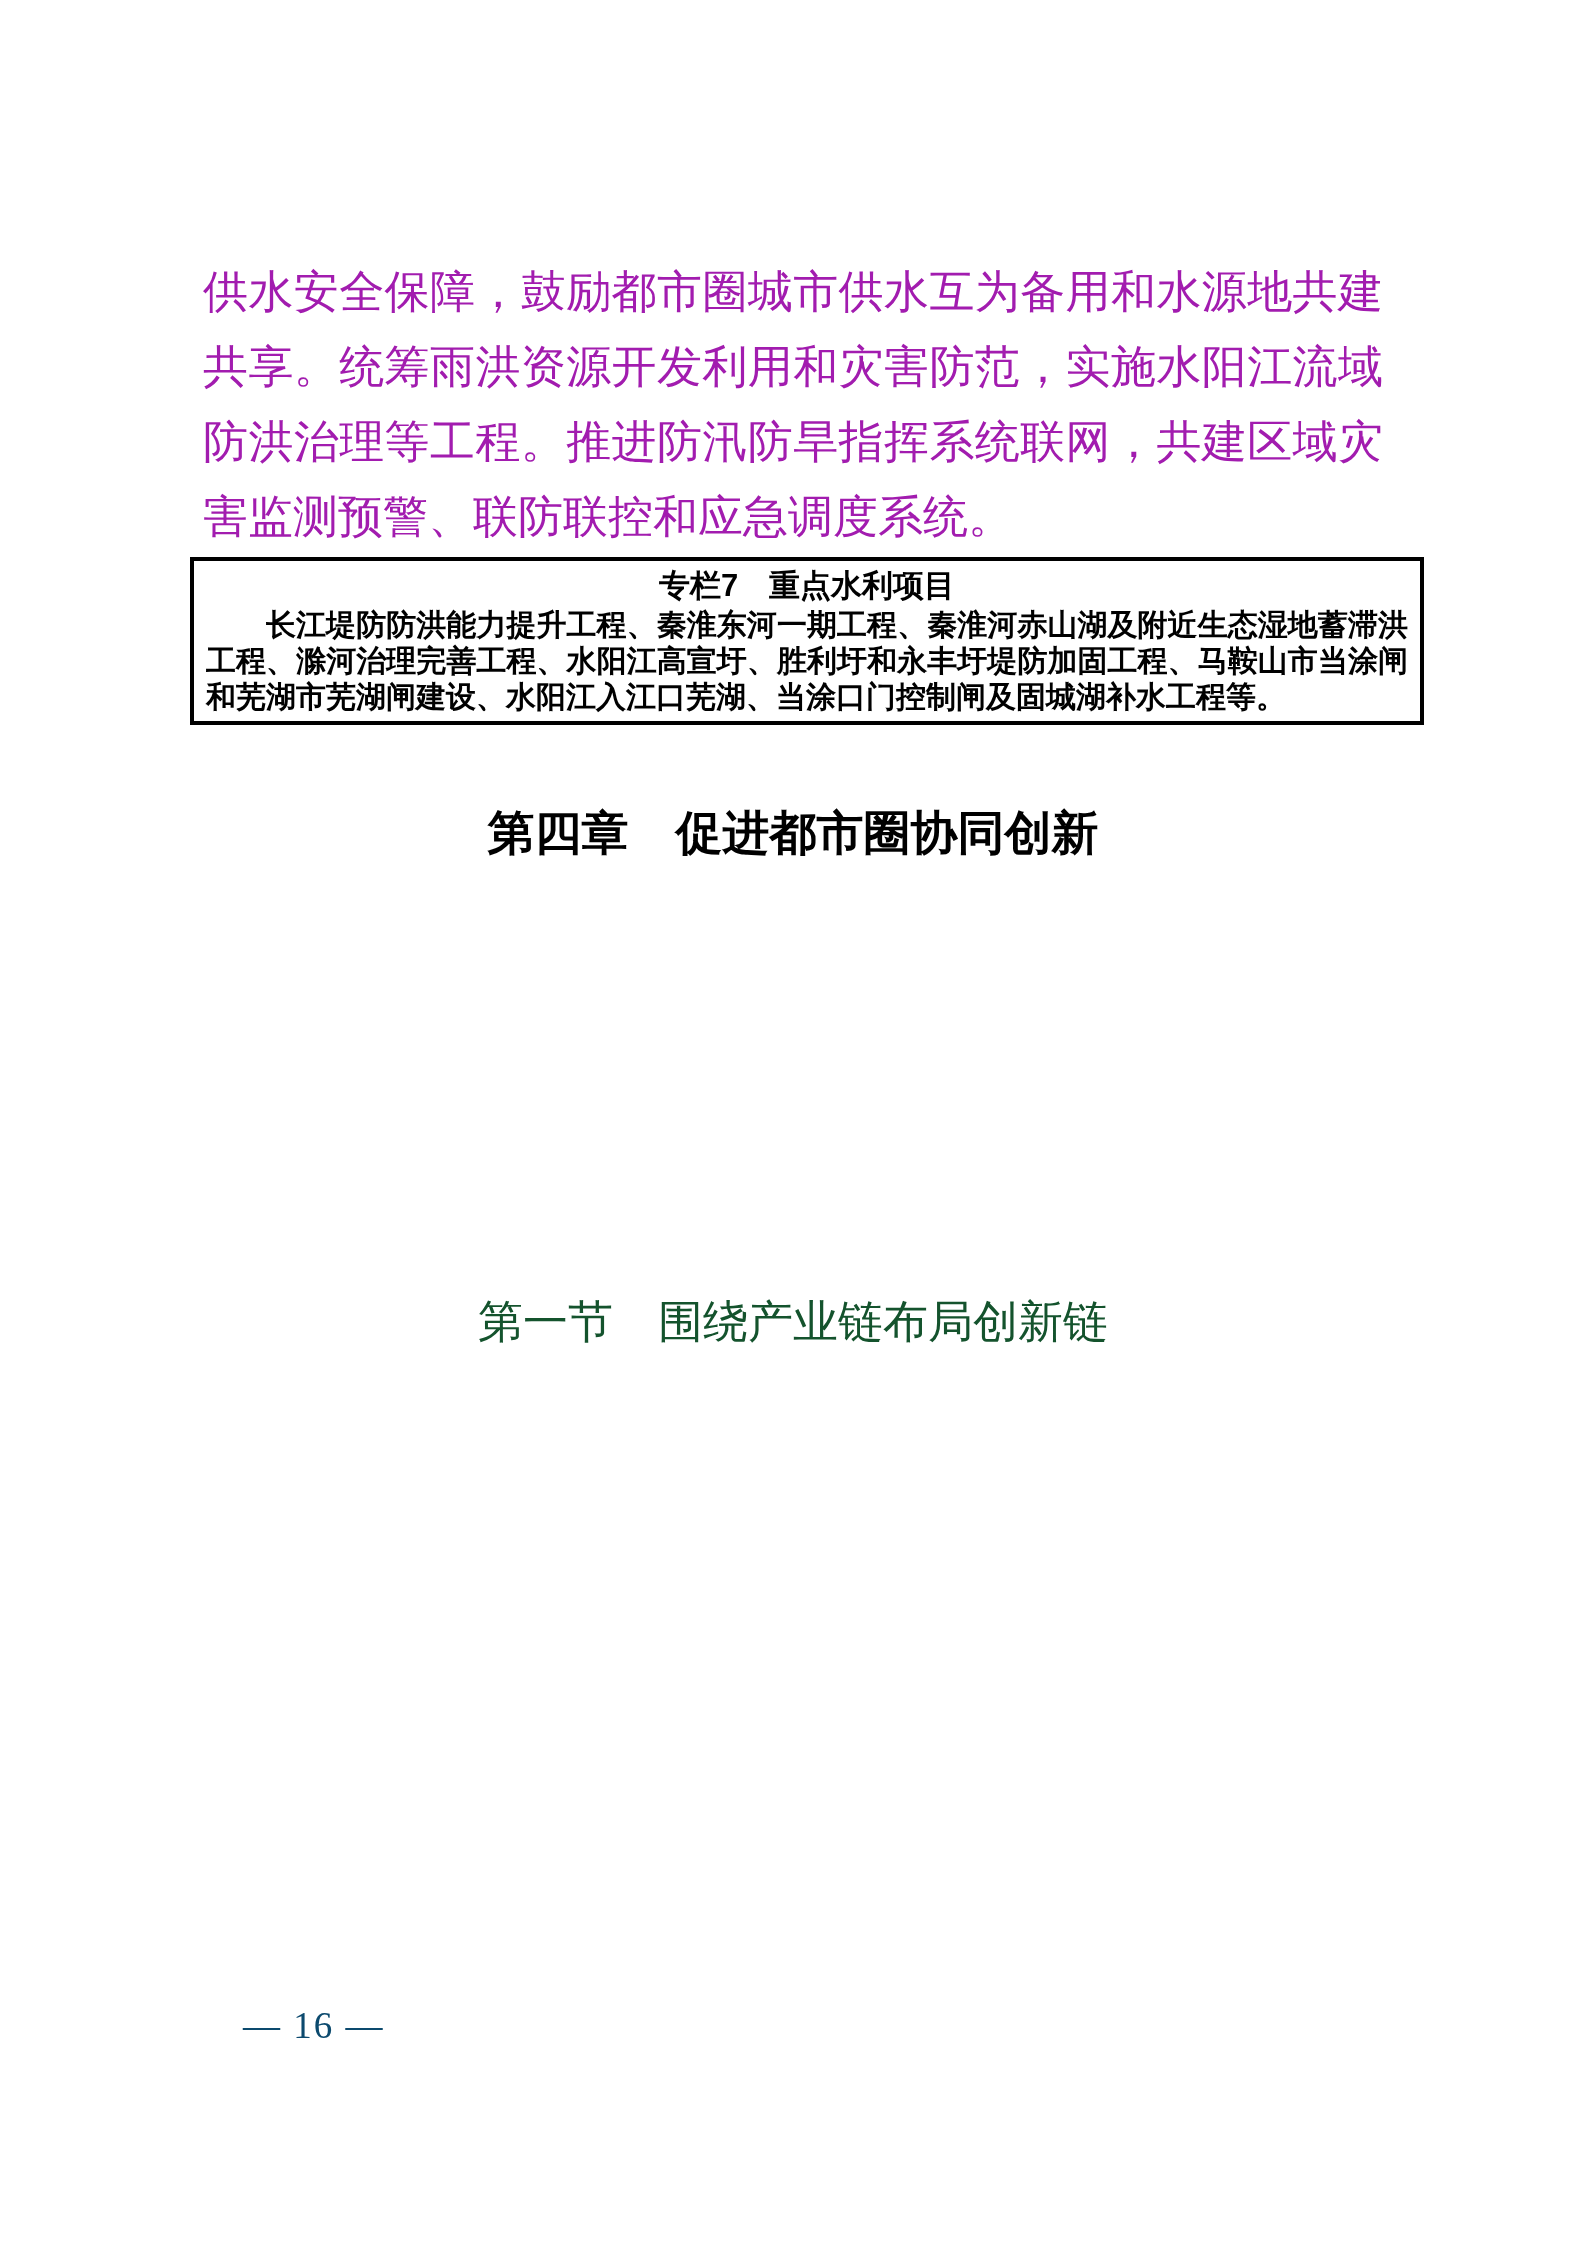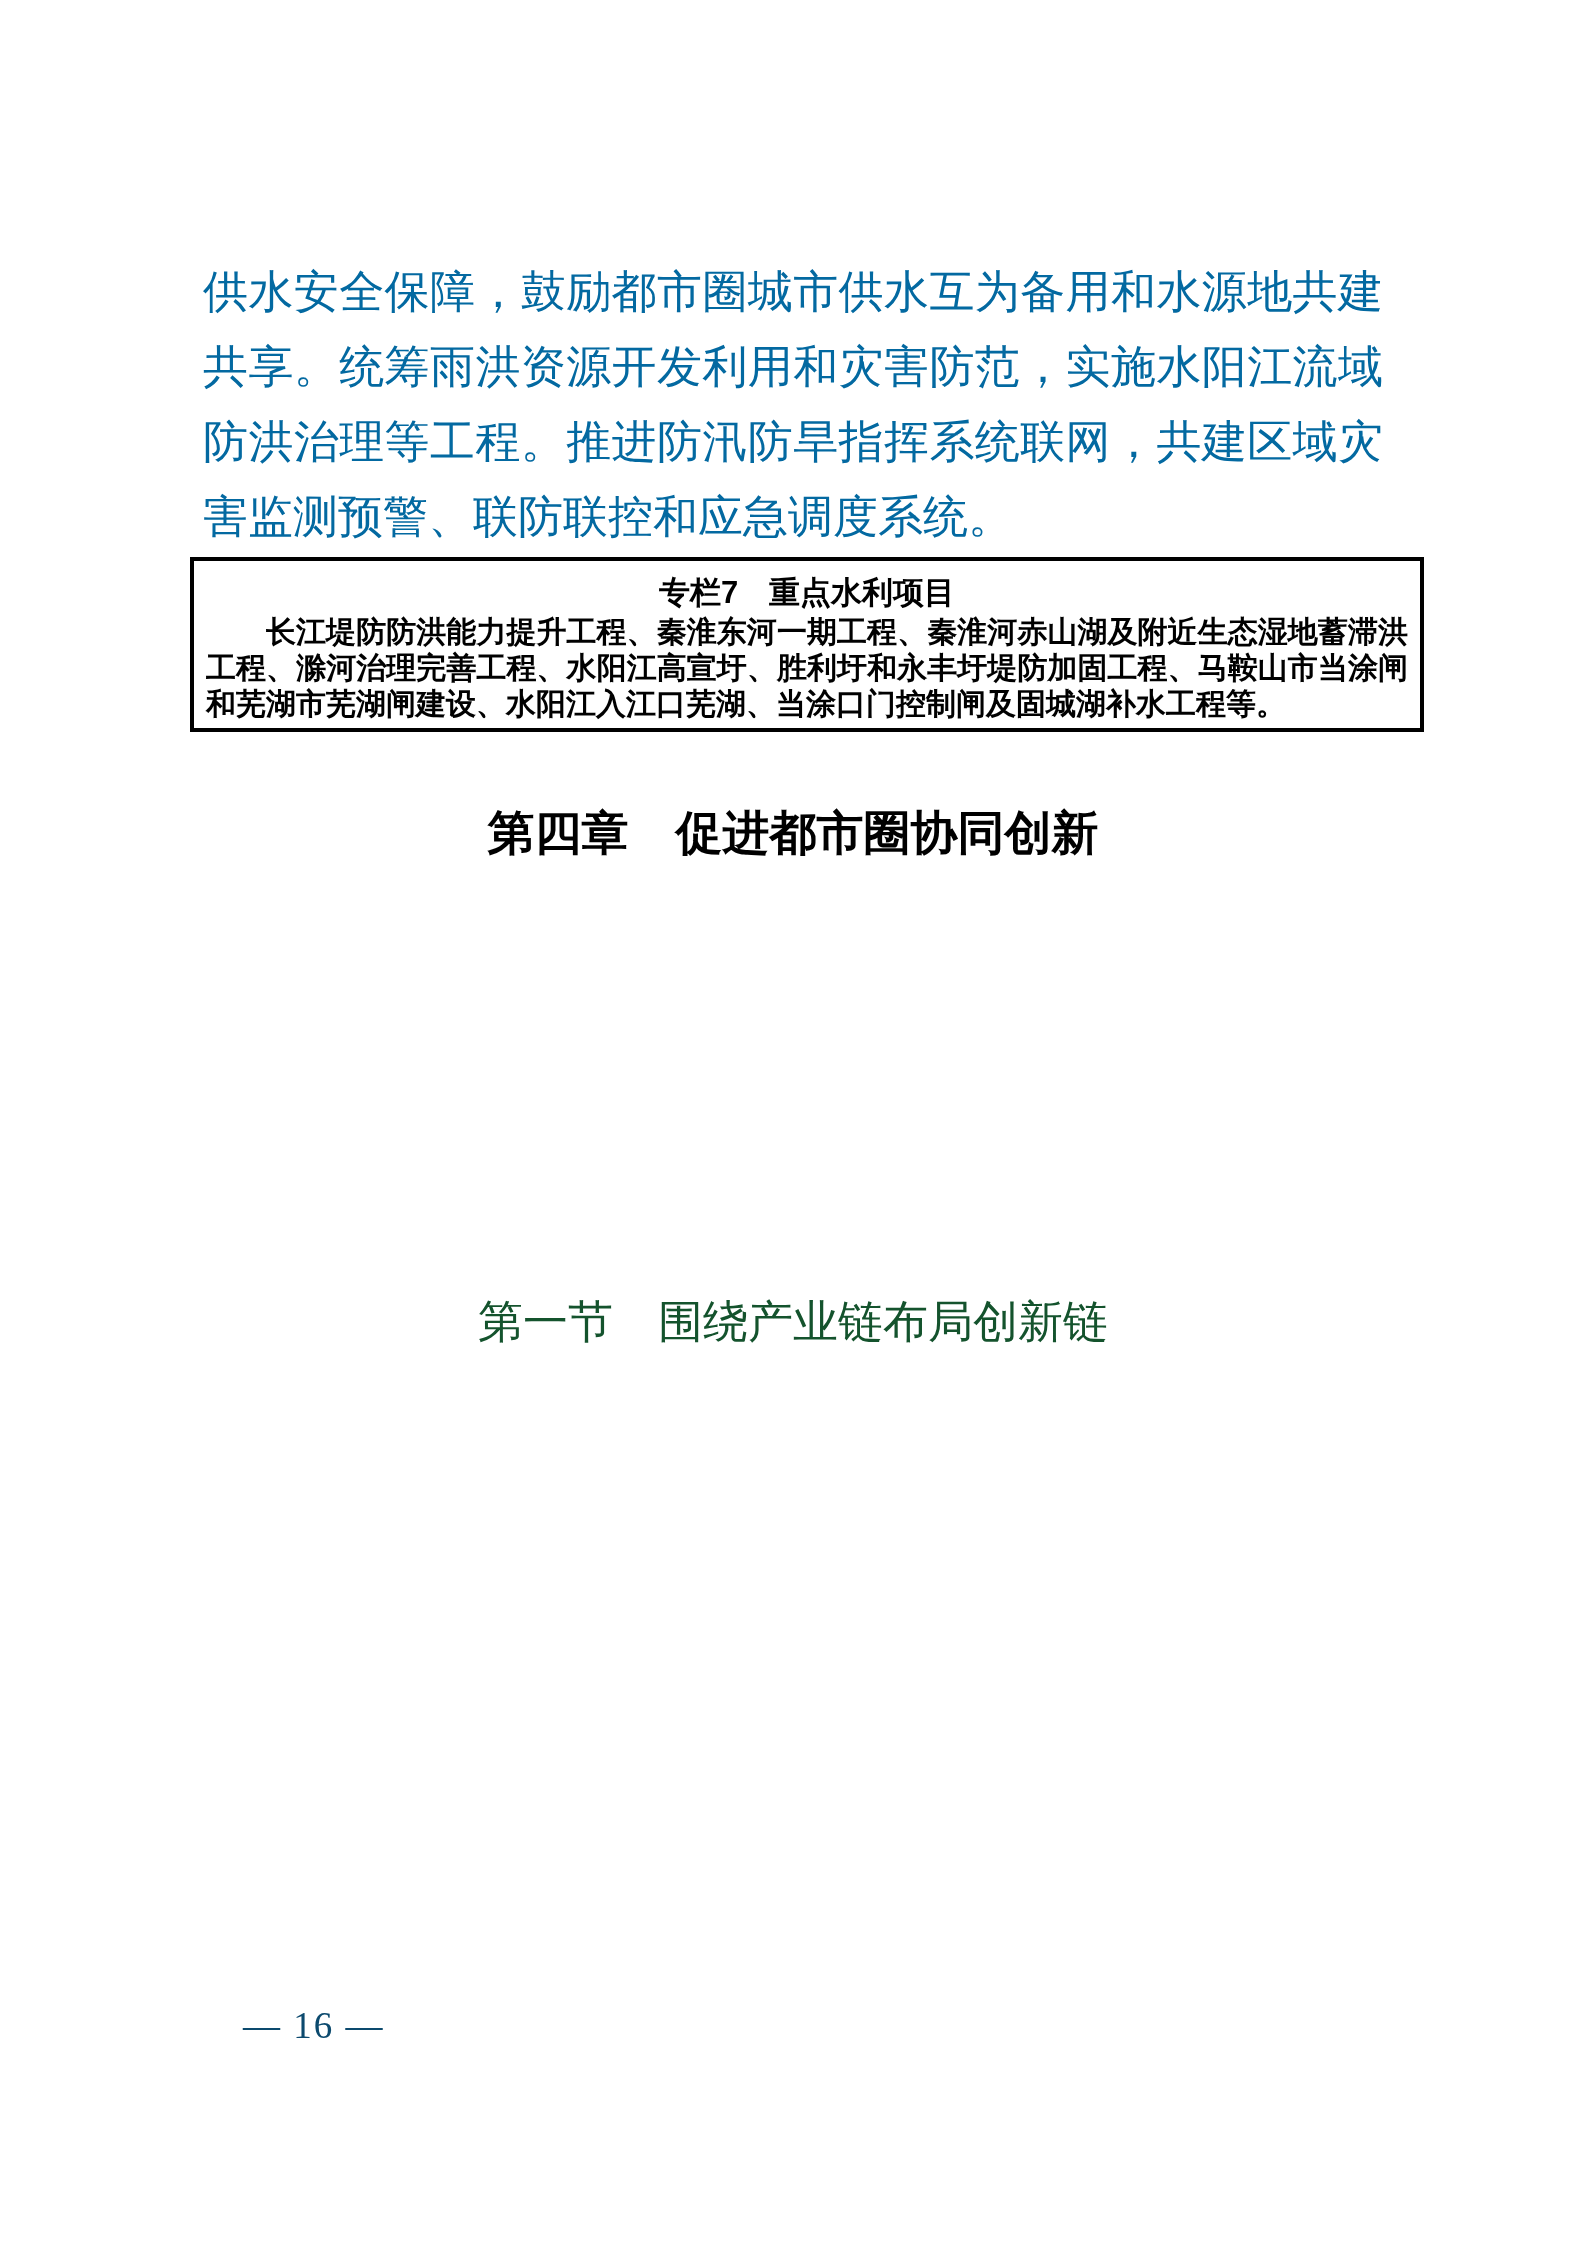--- a/index.html
+++ b/index.html
@@ -15,37 +15,37 @@
     position: absolute;
     inset: 0;
     background: #ffffff;
   }
   .body-para {
     position: absolute;
     left: 203px;
     width: 1180px;
     margin: 0;
     font-size: 45px;
-    color: #0369a1;
+    color: #a21caf;
     text-align: justify;
     font-family: "Liberation Serif", "DejaVu Serif", serif;
   }
   .para-1 { top: 255px;  line-height: 75px; text-indent: 0; }
   .para-2 { top: 961px;  line-height: 77px; text-indent: 2em; }
   .para-3 { top: 1433px; line-height: 74px; text-indent: 2em; }
 
   .callout {
     position: absolute;
     left: 190px;
     top: 557px;
     width: 1202px;
     border: 4px solid #000;
     background: #fff;
     box-sizing: content-box;
-    padding: 13px 12px 6px 12px;
+    padding: 6px 12px 6px 12px;
   }
   .callout-title {
     font-family: "Liberation Sans", "DejaVu Sans", sans-serif;
     font-weight: bold;
     font-size: 31px;
     line-height: 38px;
     text-align: center;
     color: #000;
   }
   .callout-body {

